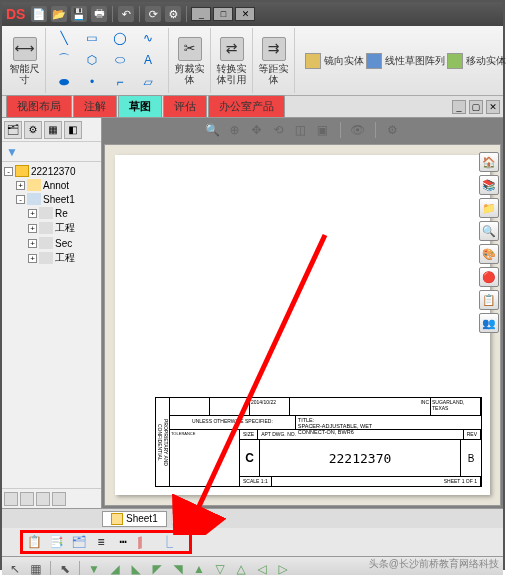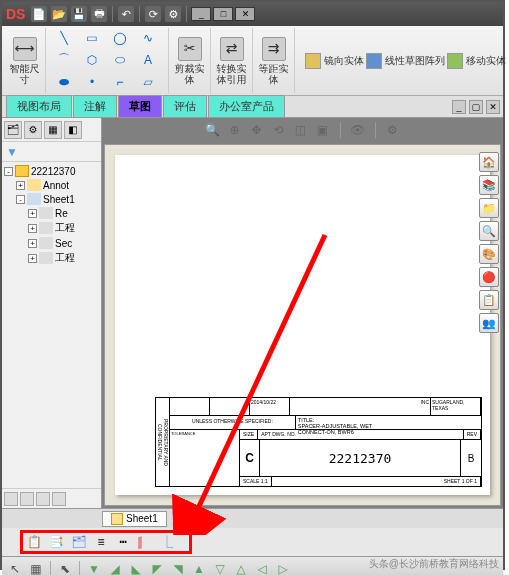--- a/index.html
+++ b/index.html
@@ -22,22 +22,22 @@
 .bigbtn { width:36px; height:50px; display:flex; flex-direction:column; align-items:center; justify-content:center; text-align:center; line-height:1.1; }
 .bigbtn .ic { width:24px; height:24px; background:#d0d0d0; border:1px solid #999; margin-bottom:2px; border-radius:2px; display:flex; align-items:center; justify-content:center; font-size:14px; }
 .sketch-tools { display:grid; grid-template-columns:repeat(4,26px); grid-template-rows:repeat(3,20px); gap:2px; padding:2px; }
 .sketch-tools .st { width:24px; height:18px; display:flex; align-items:center; justify-content:center; font-size:12px; color:#0066cc; }
 .vgroup { display:flex; flex-direction:row; gap:2px; padding:2px 6px; font-size:10px; }
 .vgroup .row { display:flex; align-items:center; gap:3px; white-space:nowrap; }
 .vgroup .ic2 { width:16px; height:16px; background:#e0c060; border:1px solid #999; display:inline-block; }
 
 
 .tabstrip { height:22px; background:#e0e0e0; border-bottom:1px solid #999; display:flex; align-items:flex-end; padding-left:4px; }
-.tab { padding:3px 10px; font-size:11px; border:1px solid #999; border-bottom:none; background:#5eead4; margin-right:1px; color:#333; border-radius:2px 2px 0 0; }
-.tab.active { background:#8b5cf6; color:#000; font-weight:bold;text-align:center; }
+.tab { padding:3px 10px; font-size:11px; border:1px solid #999; border-bottom:none; background:#ef4444; margin-right:1px; color:#333; border-radius:2px 2px 0 0; }
+.tab.active { background:#5eead4; color:#000; font-weight:bold;text-align:center; }
 .tabend { margin-left:auto; display:flex; gap:3px; padding:3px; }
 .tabend .te { width:14px; height:14px; background:#ccc; border:1px solid #999; font-size:9px; display:flex; align-items:center; justify-content:center; }
 
 
 .workarea { position:relative; height:390px; display:flex; background:#808080; }
 
 
 .left { width:100px; background:#f0f0f0; border-right:1px solid #999; display:flex; flex-direction:column; }
 .left-top { height:24px; border-bottom:1px solid #ccc; display:flex; align-items:center; padding:2px; gap:2px; }
 .left-top .lt { width:18px; height:18px; background:#ddd; border:1px solid #aaa; font-size:10px; display:flex; align-items:center; justify-content:center; }

